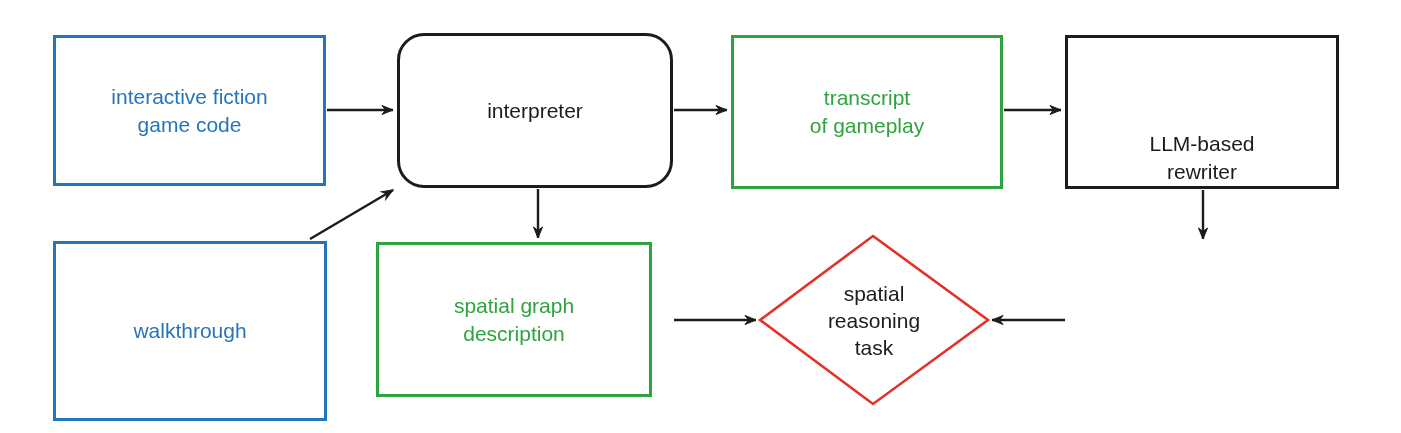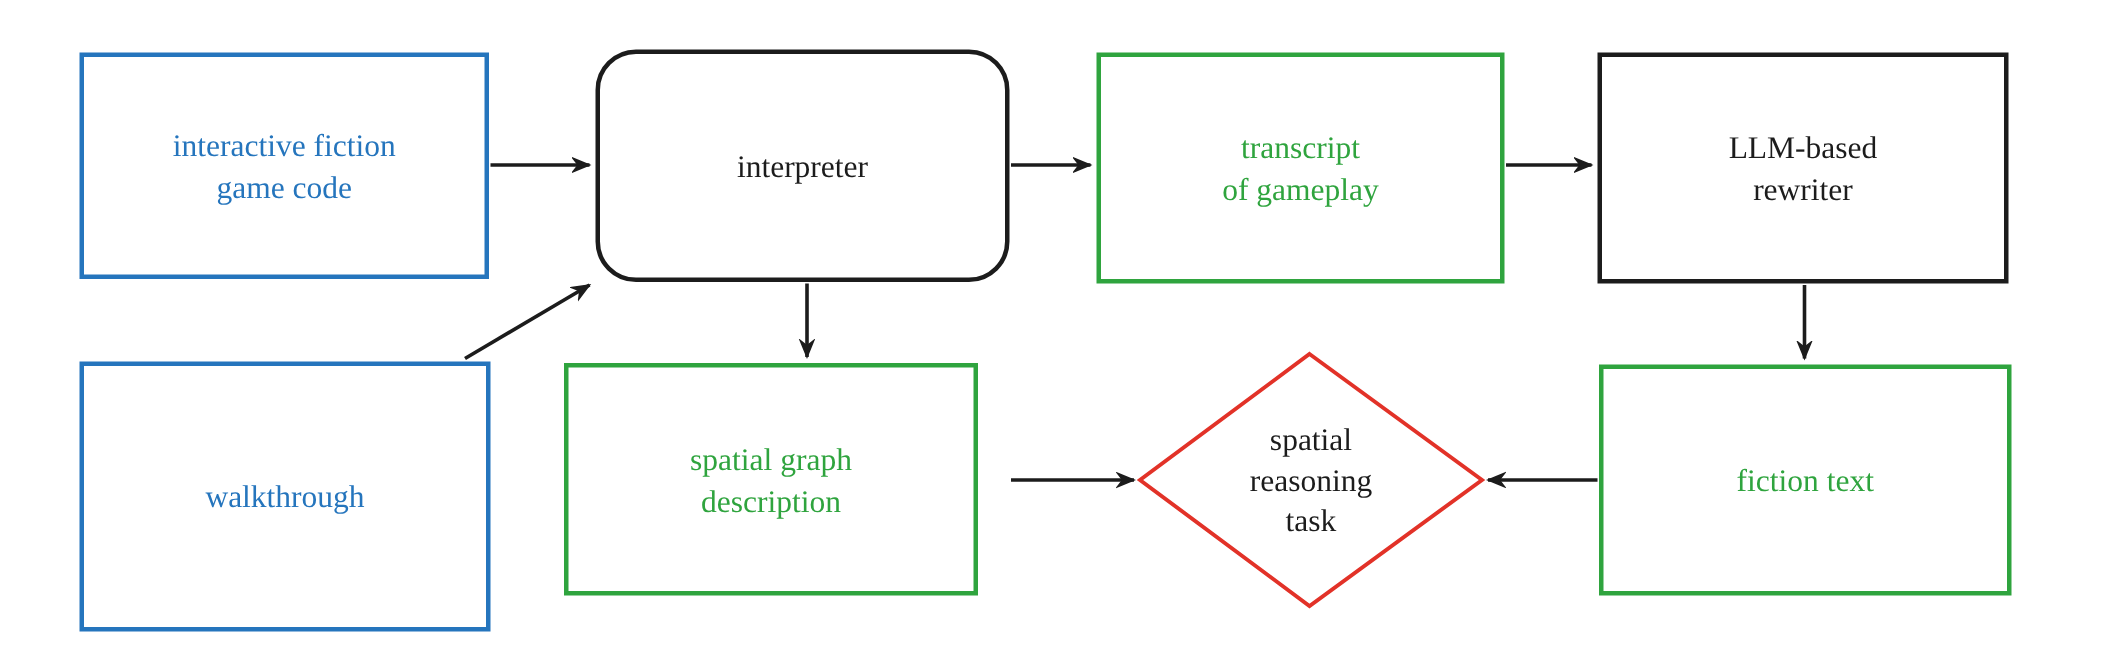--- a/index.html
+++ b/index.html
@@ -1,21 +1,21 @@
 <!DOCTYPE html>
 <html><head>
 <meta charset="utf-8">
 <style>
   html, body { margin: 0; padding: 0; background: #ffffff; }
   .canvas {
     position: relative;
     width: 1401px;
     height: 433px;
     background: #ffffff;
-    font-family: Liberation Serif, serif;
+    font-family: Liberation Sans, sans-serif;
     overflow: hidden;
   }
   .edges {
     position: absolute;
     left: 0; top: 0;
     width: 1401px; height: 433px;
   }
   .node {
     position: absolute;
     display: flex;
@@ -30,21 +30,21 @@
   }
   .rect { border: 3px solid; }
   .blue  { border-color: #2575bd; color: #2575bd; }
   .green { border-color: #2fa43e; color: #2fa43e; }
   .black { border-color: #1c1c1c; color: #1c1c1c; }
 
   .n-gamecode     { left: 53px;   top: 35px;  width: 273px; height: 151px; }
   .n-walkthrough  { left: 53px;   top: 241px; width: 274px; height: 180px; }
   .n-interpreter  { left: 397px;  top: 33px;  width: 276px; height: 155px; border-radius: 27px; }
   .n-transcript   { left: 731px;  top: 35px;  width: 272px; height: 154px; }
-  .n-rewriter     { left: 1065px; top: 35px;  width: 274px; height: 154px; }
+  .n-rewriter     { left: 1065px; top: 35px;  width: 274px; height: 154px; align-items: flex-end; }
   .n-spatialgraph { left: 376px;  top: 242px; width: 276px; height: 155px; }
   .n-fictiontext  { left: 1066px; top: 243px; width: 275px; height: 154px; }
 
   .n-task-label {
     left: 764px; top: 279px; width: 220px; height: 82px;
     color: #1c1c1c;
     line-height: 27px;
     background: transparent;
     align-items: center;
   }
@@ -100,17 +100,14 @@
     <span>spatial graph
 description</span>
   </div>
 
   <div class="node n-task-label">
     <span>spatial
 reasoning
 task</span>
   </div>
 
-  <div class="node rect green n-fictiontext">
-    <span>fiction text</span>
-  </div>
 
 </div>
 
 </body></html>

